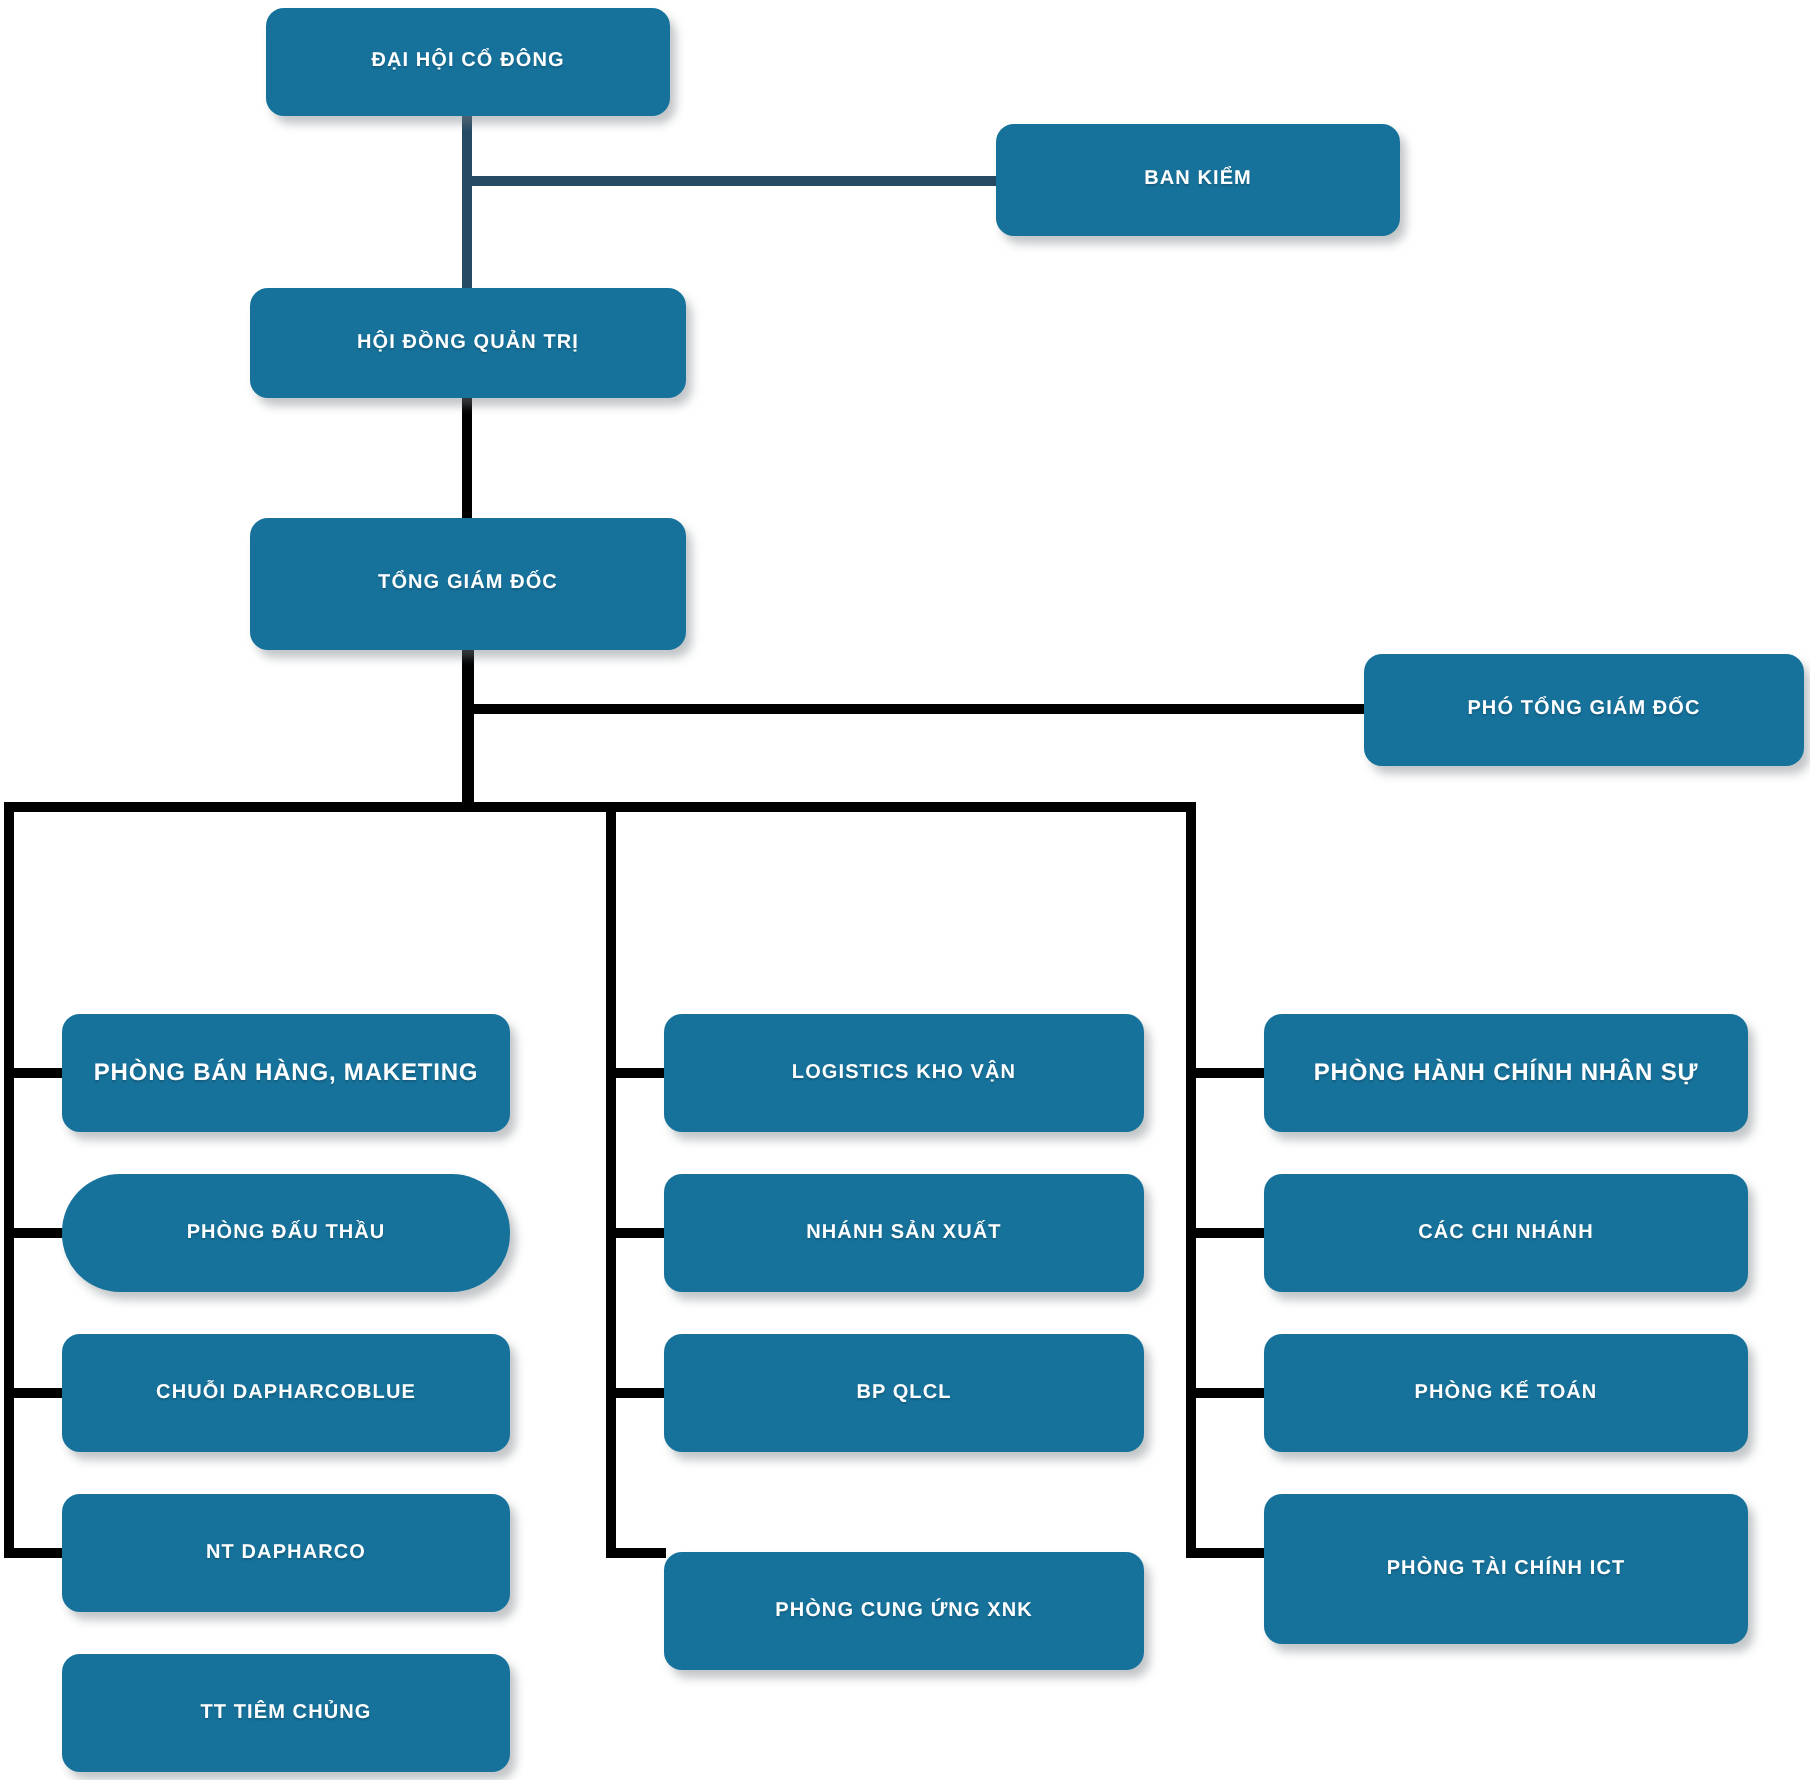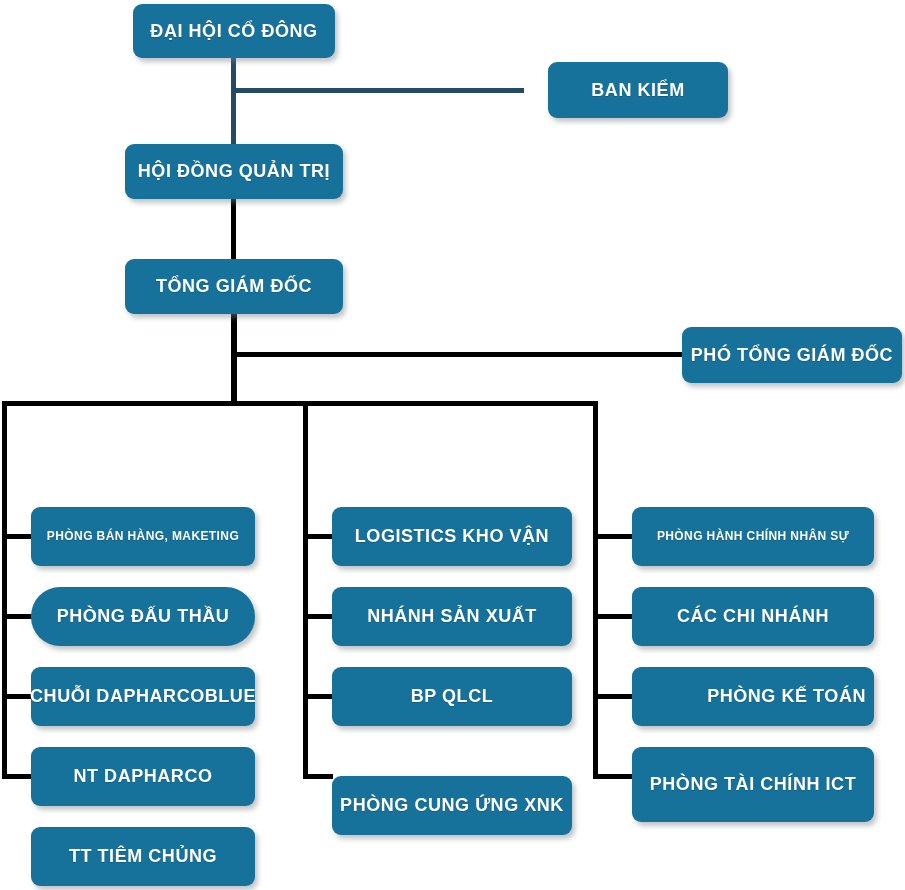--- a/index.html
+++ b/index.html
@@ -34,21 +34,21 @@
     background: #17729b;
     border-radius: 9px;
     display: flex;
     align-items: center;
     justify-content: center;
     box-shadow: 3px 4px 5px rgba(120,128,134,0.45);
     z-index: 5;
   }
   .node-label {
     color: #ffffff;
-    font-size: 18px;
+    font-size: 10px;
     font-weight: bold;
     letter-spacing: 0.55px;
     text-align: center;
     line-height: 1.15;
     white-space: nowrap;
     padding: 0 8px;
     text-shadow: 0 1px 1px rgba(0,0,0,0.18);
   }
   .node-label.sm { font-size: 12px; letter-spacing: 0.4px; }
 </style>
@@ -83,29 +83,29 @@
 
   <div class="line" style="left:593px; top:534px; width:40px; height:5px;"></div>
   <div class="line" style="left:593px; top:614px; width:40px; height:5px;"></div>
   <div class="line" style="left:593px; top:694px; width:40px; height:5px;"></div>
   <div class="line" style="left:593px; top:774px; width:40px; height:5px;"></div>
 
   <div class="node" style="left:133px; top:4px; width:202px; height:54px;">
     <span class="node-label">ĐẠI HỘI CỔ ĐÔNG</span>
   </div>
 
-  <div class="node" style="left:548px; top:62px; width:180px; height:56px;">
+  <div class="node" style="left:498px; top:62px; width:202px; height:56px;">
     <span class="node-label">BAN KIỂM</span>
   </div>
 
   <div class="node" style="left:125px; top:144px; width:218px; height:55px;">
     <span class="node-label">HỘI ĐỒNG QUẢN TRỊ</span>
   </div>
 
-  <div class="node" style="left:125px; top:259px; width:218px; height:55px;">
+  <div class="node" style="left:125px; top:259px; width:218px; height:66px;">
     <span class="node-label">TỔNG GIÁM ĐỐC</span>
   </div>
 
   <div class="node" style="left:682px; top:327px; width:220px; height:56px;">
     <span class="node-label">PHÓ TỔNG GIÁM ĐỐC</span>
   </div>
 
   <div class="node" style="left:31px; top:507px; width:224px; height:59px;">
     <span class="node-label sm">PHÒNG BÁN HÀNG, MAKETING</span>
   </div>
@@ -134,20 +134,20 @@
   <div class="node" style="left:332px; top:776px; width:240px; height:59px;">
     <span class="node-label">PHÒNG CUNG ỨNG XNK</span>
   </div>
 
   <div class="node" style="left:632px; top:507px; width:242px; height:59px;">
     <span class="node-label sm">PHÒNG HÀNH CHÍNH NHÂN SỰ</span>
   </div>
   <div class="node" style="left:632px; top:587px; width:242px; height:59px;">
     <span class="node-label">CÁC CHI NHÁNH</span>
   </div>
-  <div class="node" style="left:632px; top:667px; width:242px; height:59px;justify-content:flex-end;">
+  <div class="node" style="left:632px; top:667px; width:242px; height:59px;">
     <span class="node-label">PHÒNG KẾ TOÁN</span>
   </div>
   <div class="node" style="left:632px; top:747px; width:242px; height:75px;">
     <span class="node-label">PHÒNG TÀI CHÍNH ICT</span>
   </div>
 
 </div>
 
 </body></html>

